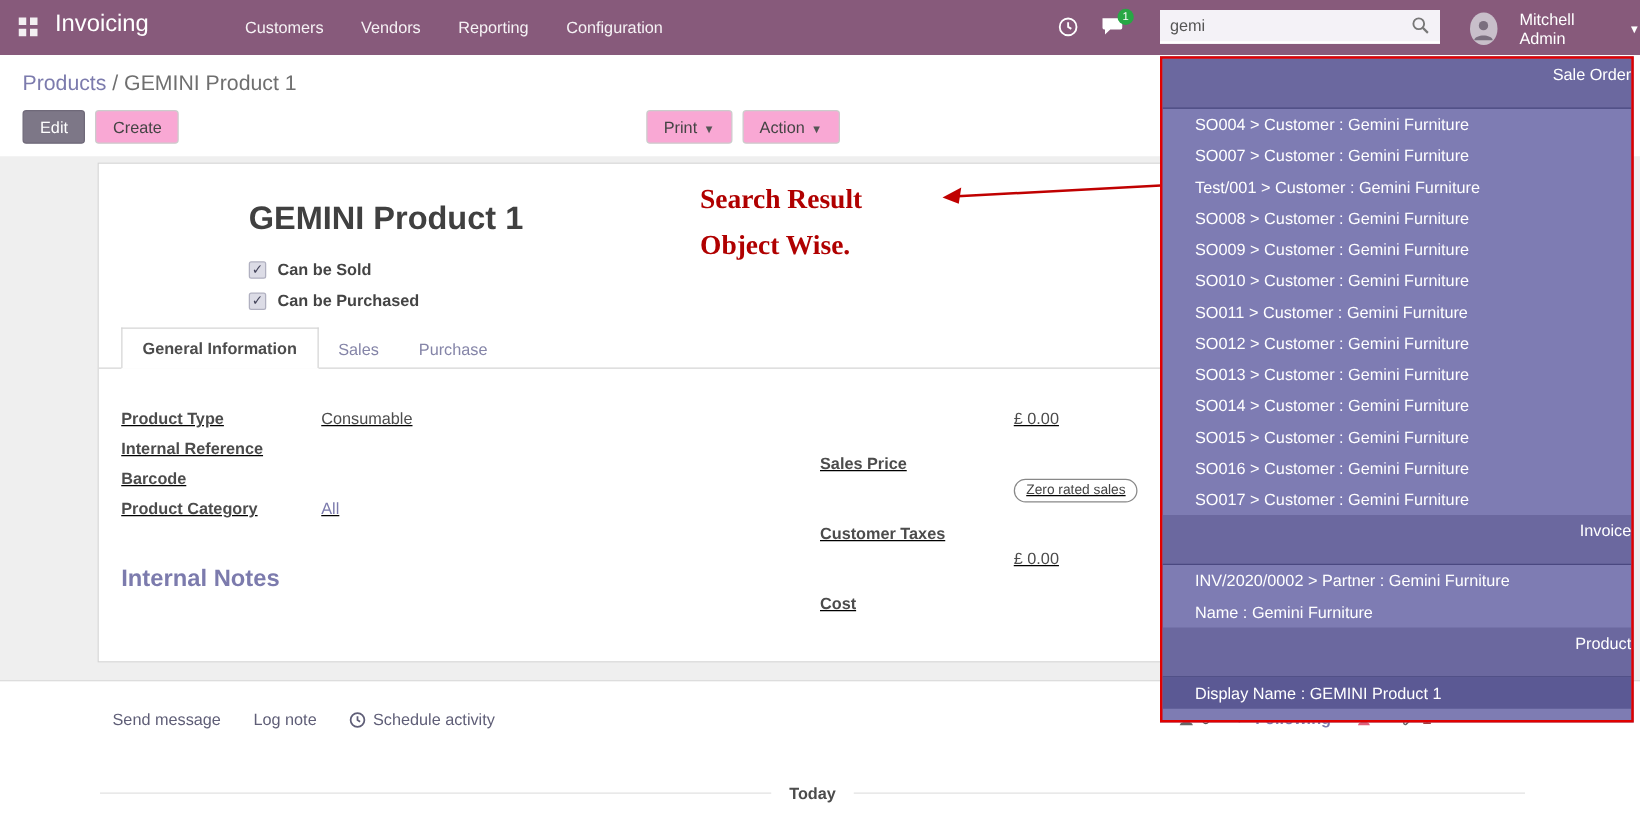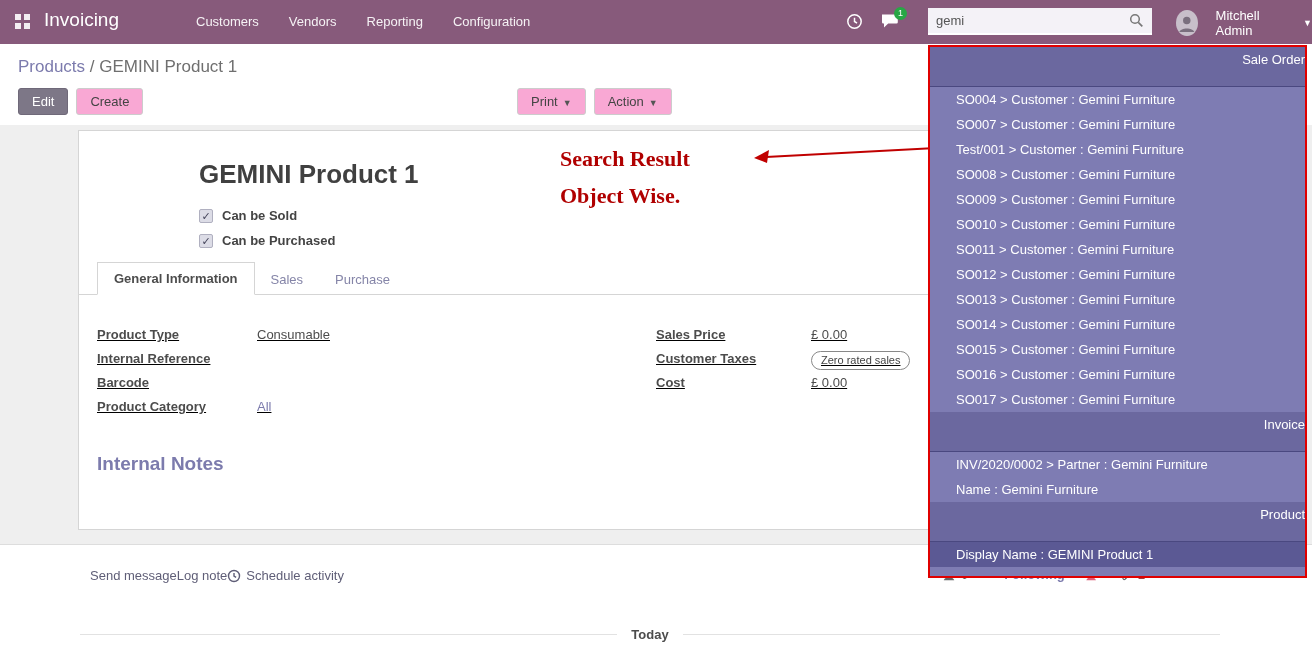--- a/index.html
+++ b/index.html
@@ -40,28 +40,28 @@
   .cb-row { display:flex; align-items:center; gap:9px; height:25px; }
   .cb { width:14px; height:14px; background:#dcdce6; border:1px solid #b0b0c0; border-radius:2px; font-size:11px; line-height:13px; text-align:center; color:#44445a; }
   .cb-label { font-weight:bold; font-size:13px; color:#444; }
   .tabs { position:absolute; top:131px; left:0; right:0; height:33px; border-bottom:1px solid #d5d5d5; padding-left:18px; display:flex; align-items:flex-end; }
   .tab { font-size:13px; color:#8585a8; padding:8px 16px; cursor:pointer; position:relative; bottom:-1px; }
   .tab.active { background:#fff; border:1px solid #d5d5d5; border-bottom:1px solid #fff; color:#4c4c4c;font-weight:bold; }
   .fields-left { position:absolute; top:196px; left:18px; width:430px; }
   .fields-right { position:absolute; top:196px; left:577px; width:340px; }
   .field-row { display:flex; align-items:flex-start; min-height:19px; margin-bottom:5px; font-size:13px;text-decoration:underline; }
   .f-label { width:160px; font-weight:bold; color:#4c4c4c; flex:none; }
-  .fields-right .f-label { width:155px; }
+  .fields-right .f-label { width:155px;margin-top:36px; }
   .f-value { color:#4c4c4c; }
   .f-value.link { color:#7c7bad; cursor:pointer; }
   .f-value.badge { border:1px solid #888; border-radius:10px; padding:0 9px; font-size:11px; line-height:17px; color:#444; }
   .notes-heading { position:absolute; top:322px; left:18px; font-size:19px; font-weight:bold; color:#7c7bad; }
 
   
-  .chatter { position:absolute; top:568px; left:90px; display:flex; font-size:13px; color:#5f5e77; }
+  .chatter { position:absolute; top:568px; left:90px; display:flex; gap:26px; font-size:13px; color:#5f5e77; }
   .chatter span.link { cursor:pointer; display:flex; align-items:center; gap:5px; }
   .chatter-right { position:absolute; top:567px; left:942px; display:flex; align-items:center; gap:20px; font-size:13px; color:#555; z-index:5; }
   .chatter-right .grp { display:flex; align-items:center; gap:5px; cursor:pointer; }
   .following-label { color:#7c7bad; font-weight:bold; }
   .attach-count { color:#a04040; font-weight:bold; }
   .today { position:absolute; top:627px; left:80px; right:92px; display:flex; align-items:center; gap:14px; }
   .today .line { flex:1; height:1px; background:#e2e2e2; }
   .today span { font-weight:bold; font-size:13px; color:#4c4c4c; }
 
   

